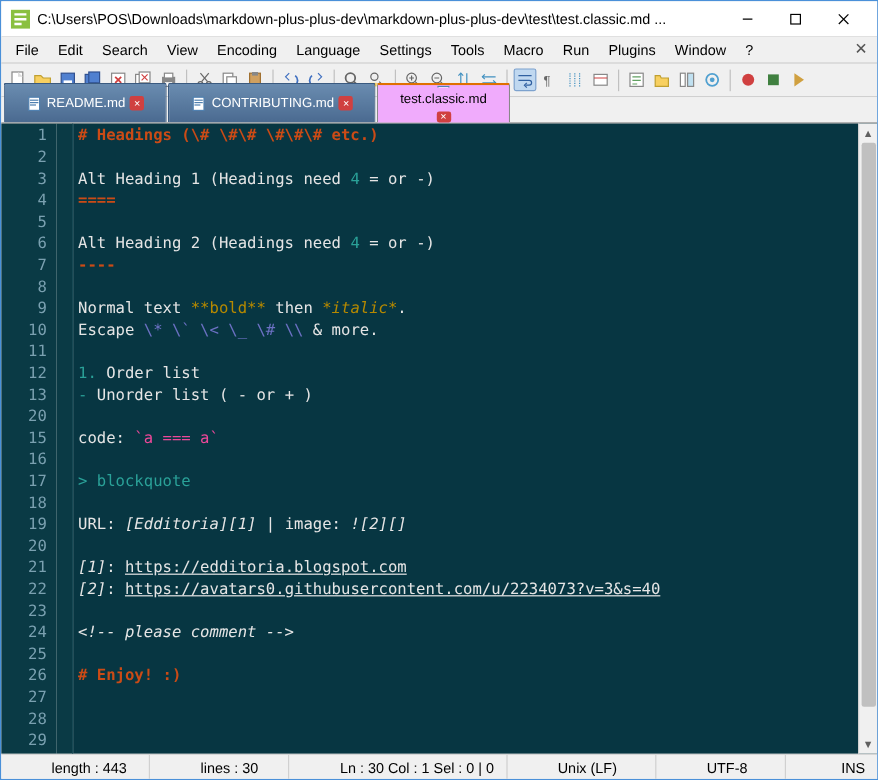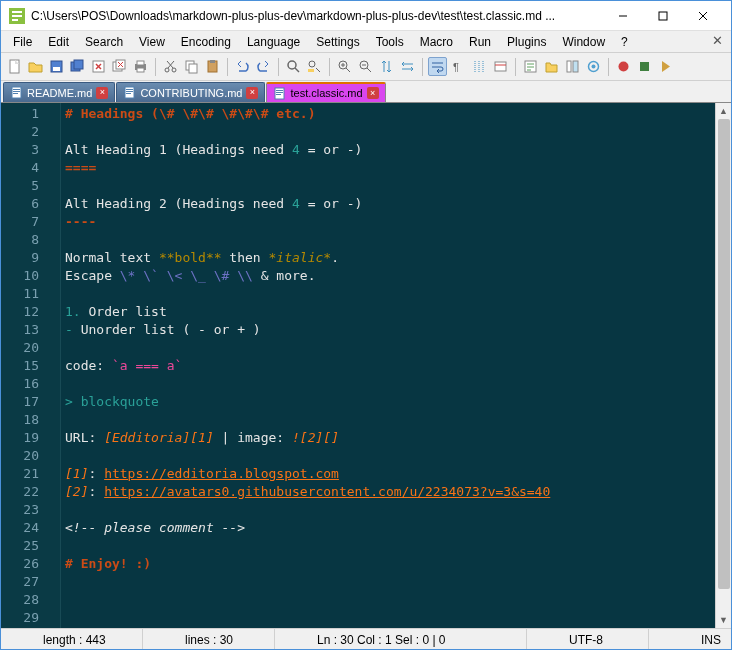--- a/index.html
+++ b/index.html
@@ -10,33 +10,33 @@
 .winbtns { display: flex; gap: 0; }
 .winbtn { width: 40px; height: 28px; display: flex; align-items: center; justify-content: center; font-size: 11px; cursor: pointer; }
 .menubar { height: 22px; background: #f0f0f0; display: flex; align-items: center; padding: 0 4px; border-bottom: 1px solid #d0d0d0; position: relative;}
 .menuitem { padding: 2px 8px; font-size: 12px; cursor: pointer; }
 .menu-x { position: absolute; right: 8px; top: 2px; font-size: 13px; color: #555; cursor: pointer; }
 .toolbar { height: 28px; background: #f0f0f0; display: flex; align-items: center; padding: 2px 4px; gap: 2px; border-bottom: 1px solid #d0d0d0; flex-wrap: nowrap; overflow: hidden; }
 .tbtn { width: 19px; height: 19px; display: flex; align-items: center; justify-content: center; font-size: 12px; cursor: pointer; border: 1px solid transparent; border-radius: 2px; }
 .tbtn.pressed { background: #c0d8f0; border-color: #7da2ce; }
 .tsep { width: 1px; height: 18px; background: #c0c0c0; margin: 0 3px; }
 .tabbar { height: 22px; background: #f0f0f0; display: flex; align-items: flex-end; padding: 0 2px; border-bottom: 1px solid #888; }
-.tab { height: 20px; padding: 0 6px; display: flex; align-items: center; gap: 4px; font-size: 11px; background: linear-gradient(#6a8cb0, #4a6a90); color: #fff; border: 1px solid #3a5a80; border-bottom: none; margin-right: 1px; cursor: pointer; border-radius: 2px 2px 0 0;}
-.tab.active { background: #d946ef; color: #000; border-color: #888; border-top: 2px solid #e07000; }
+.tab { height: 33px; padding: 0 18px; display: flex; align-items: center; gap: 4px; font-size: 11px; background: linear-gradient(#6a8cb0, #4a6a90); color: #fff; border: 1px solid #3a5a80; border-bottom: none; margin-right: 1px; cursor: pointer; border-radius: 2px 2px 0 0;}
+.tab.active { background: #f0abfc; color: #000; border-color: #888; border-top: 2px solid #e07000; flex-direction: column; }
 .tab-close { width: 12px; height: 12px; background: #d04040; border-radius: 2px; display: flex; align-items: center; justify-content: center; color: #fff; font-size: 9px; line-height: 1; }
 .editor-wrap { display: flex; height: 525px; position: relative; }
 .gutter { width: 46px; background: #0a3a45; color: #7aa0b0; font-family: Consolas, monospace; font-size: 13px; text-align: right; padding-right: 8px; padding-top: 2px; line-height: 18px; }
 .fold-margin { width: 14px; background: #0a3a45; border-right: 1px solid #184a55; padding-top:2px; }
 .fold-marker { height: 18px; display: flex; align-items: center; justify-content: center; color: #5a808a; font-size: 10px;}
 .editor { flex: 1; background: #073642; color: #93a1a1; font-family: Consolas, monospace; font-size: 13px; padding: 2px 4px; line-height: 18px; white-space: pre; overflow: hidden; position: relative; }
 .line { height: 18px; }
 .c-orange { color: #cb4b16; font-weight: bold;}
 .c-yellow { color: #b58900; }
 .c-gray { color: #e5e5e5; }
-.c-blue { color: #f97316; }
+.c-blue { color: #e5e5e5; }
 .c-cyan { color: #2aa198; }
 .c-green { color: #ec4899; }
 .c-violet { color: #6c71c4; }
 .italic { font-style: italic; }
 .underline { text-decoration: underline; }
 .scrollbar-v { position: absolute; right: 0; top: 0; width: 16px; height: 100%; background: #f0f0f0; border-left: 1px solid #d0d0d0;}
 .scroll-thumb-v { position: absolute; top: 16px; left: 2px; width: 12px; height: 470px; background: #c0c0c0; border-radius: 2px;}
 .scroll-arrow { height: 16px; display: flex; align-items: center; justify-content: center; font-size: 9px; color: #606060; cursor: pointer;}
 .scroll-arrow.bottom { position: absolute; bottom: 0; width: 100%;}
 .statusbar { height: 22px; background: #f0f0f0; border-top: 1px solid #d0d0d0; display: flex; align-items: center; font-size: 12px; }
@@ -387,15 +387,16 @@
     <div class="scroll-arrow">▲</div>
     <div class="scroll-thumb-v"></div>
     <div class="scroll-arrow bottom">▼</div>
   </div>
 </div>
 
 <div class="statusbar">
   <div class="status-cell" style="width:110px">length : 443</div>
   <div class="status-cell" style="width:100px">lines : 30</div>
   <div class="status-cell flex">Ln : 30    Col : 1    Sel : 0 | 0</div>
+  <div class="status-cell" style="width:110px">Unix (LF)</div>
   <div class="status-cell" style="width:90px">UTF-8</div>
   <div class="status-cell" style="width:50px;border-right:none;justify-content:flex-end">INS</div>
 </div>
 
 </body></html>

